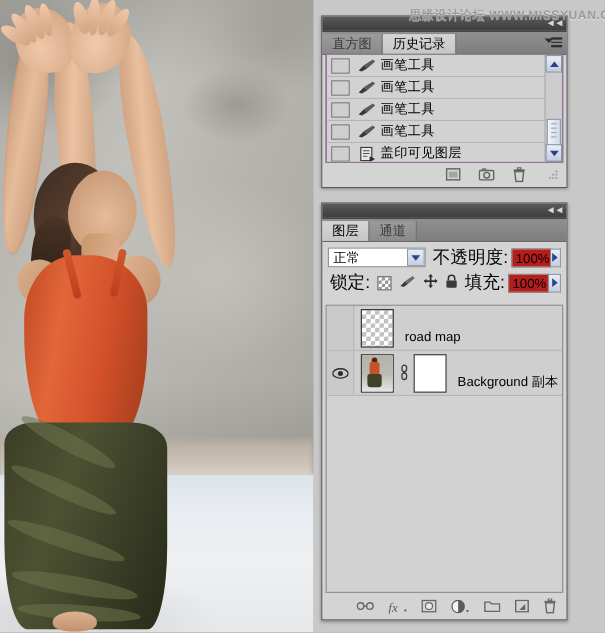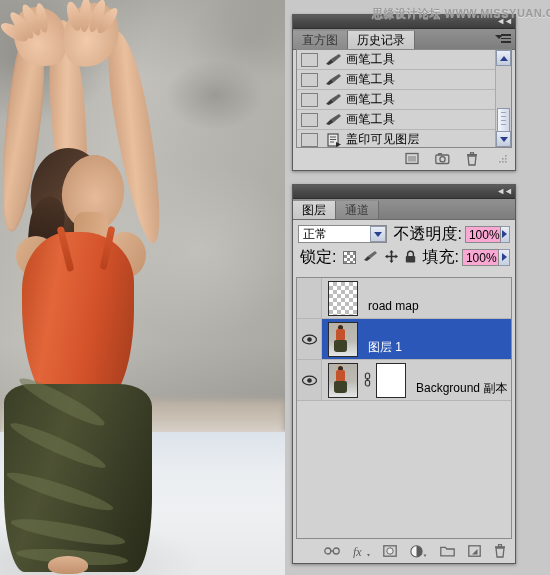--- a/index.html
+++ b/index.html
@@ -202,21 +202,21 @@
   }
   .blend-select .caret{
     position:absolute;right:0;top:0;width:16px;height:16px;
     background:linear-gradient(180deg,#e8edf6,#c6cfe0);border:1px solid #8f99ab;
     display:flex;align-items:center;justify-content:center;box-sizing:border-box;
   }
   .caret-dn{width:0;height:0;border-left:4px solid transparent;border-right:4px solid transparent;border-top:5px solid #2a4190;}
   .caret-rt{width:0;height:0;border-top:4px solid transparent;border-bottom:4px solid transparent;border-left:5px solid #2a4190;}
   .lab{font-size:16px;margin:0 3px 0 6px;white-space:nowrap;}
   .numfield{
-    width:44px;height:17px;background:#f9a8d4;border:1px solid #8a8a8a;
+    width:44px;height:17px;background:#b91c1c;border:1px solid #8a8a8a;
     font-size:12px;line-height:17px;padding-left:3px;box-sizing:border-box;
   }
   .spin{width:13px;height:17px;background:linear-gradient(180deg,#e8edf6,#c6cfe0);
     border:1px solid #8f99ab;border-left:none;display:flex;align-items:center;justify-content:center;box-sizing:border-box;}
   .spacer{flex:1;}
   .lock-icons{display:flex;align-items:center;gap:7px;margin-left:4px;}
   .checker{
     width:11px;height:11px;
     background:
       linear-gradient(45deg,#8d8d8d 25%,transparent 25%,transparent 75%,#8d8d8d 75%),
@@ -502,53 +502,36 @@
     </div>
 
     <div class="lay-list">
 
       <div class="lay-row">
         <div class="eye-cell"></div>
         <div class="thumb empty"></div>
         <div class="lay-name">road map</div>
       </div>
 
-      <div class="lay-row sel">
+
+      <div class="lay-row">
         <div class="eye-cell">
           <svg width="15" height="11" viewBox="0 0 15 11">
               <ellipse cx="7.5" cy="5.5" rx="7" ry="4.3" fill="none" stroke="#2b2b2b" stroke-width="1.2"></ellipse>
               <circle cx="7.5" cy="5.5" r="2.3" fill="#2b2b2b"></circle>
             </svg>
         </div>
         <div class="thumb">
           <span class="mini">
               <i class="m-arm"></i>
               <i class="m-head"></i>
               <i class="m-body"></i>
               <i class="m-skirt"></i>
             </span>
         </div>
-        <div class="lay-name">图层 1</div>
-      </div>
-
-      <div class="lay-row">
-        <div class="eye-cell">
-          <svg width="15" height="11" viewBox="0 0 15 11">
-              <ellipse cx="7.5" cy="5.5" rx="7" ry="4.3" fill="none" stroke="#2b2b2b" stroke-width="1.2"></ellipse>
-              <circle cx="7.5" cy="5.5" r="2.3" fill="#2b2b2b"></circle>
-            </svg>
-        </div>
-        <div class="thumb">
-          <span class="mini">
-              <i class="m-arm"></i>
-              <i class="m-head"></i>
-              <i class="m-body"></i>
-              <i class="m-skirt"></i>
-            </span>
-        </div>
         <div class="link-ic">
           <svg width="9" height="16" viewBox="0 0 9 16">
               <rect x="2.4" y="1" width="4.2" height="6" rx="2.1" fill="none" stroke="#3a3a3a" stroke-width="1.2"></rect>
               <rect x="2.4" y="8" width="4.2" height="6" rx="2.1" fill="none" stroke="#3a3a3a" stroke-width="1.2"></rect>
               <line x1="4.5" y1="6" x2="4.5" y2="9" stroke="#3a3a3a" stroke-width="1.2"></line>
             </svg>
         </div>
         <div class="maskthumb"></div>
         <div class="lay-name">Background 副本</div>
       </div>

